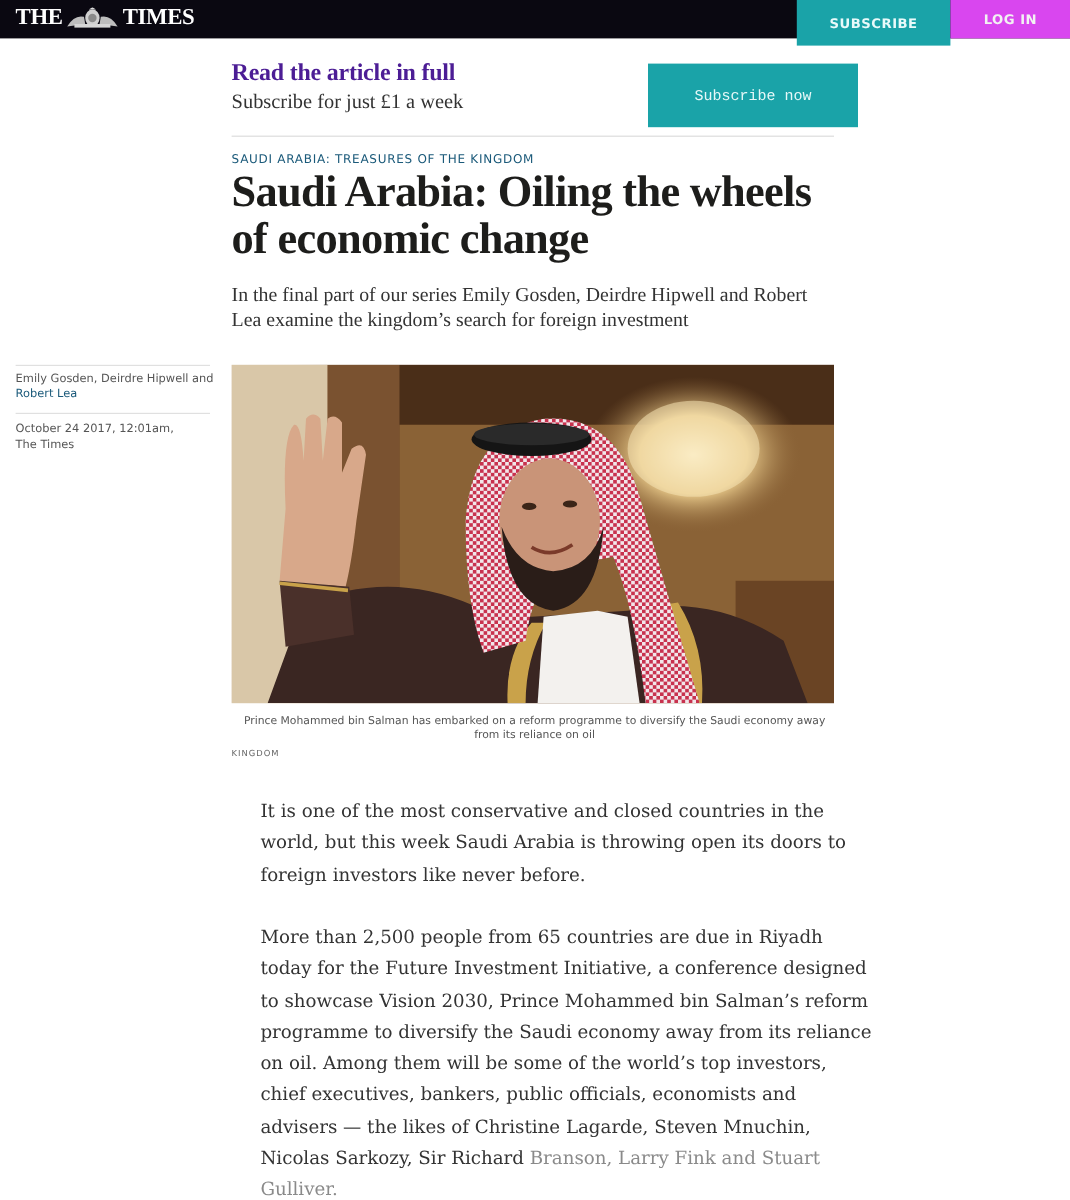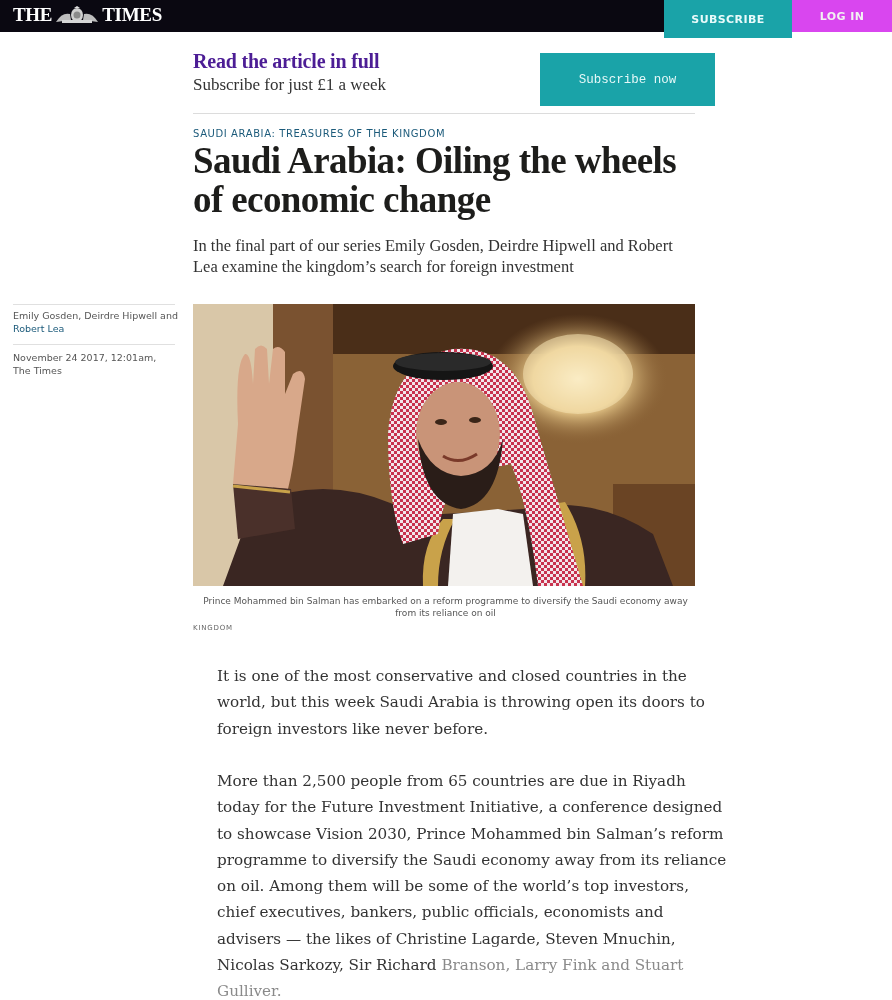--- a/index.html
+++ b/index.html
@@ -130,21 +130,21 @@
 <div class="kicker">SAUDI ARABIA: TREASURES OF THE KINGDOM</div>
 <h1 class="headline">Saudi Arabia: Oiling the wheels of economic change</h1>
 <div class="standfirst">In the final part of our series Emily Gosden, Deirdre Hipwell and Robert Lea examine the kingdom’s search for foreign investment</div>
 
 <div class="byline-rule1"></div>
 <div class="byline">
   <span>Emily Gosden, Deirdre Hipwell and </span><a>Robert Lea</a>
 </div>
 <div class="byline-rule2"></div>
 <div class="dateline">
-  <div>November 24 2017, 12:01am,</div>
+  <div>October 24 2017, 12:01am,</div>
   <div>The Times</div>
 </div>
 
 <div class="photo">
   <svg width="502" height="282" viewBox="0 0 502 282">
     <defs>
       <radialGradient id="chand" cx="0.5" cy="0.5" r="0.5">
         <stop offset="0%" stop-color="#fff6d8"></stop>
         <stop offset="50%" stop-color="#e8c98a"></stop>
         <stop offset="100%" stop-color="#8a6438" stop-opacity="0"></stop>

